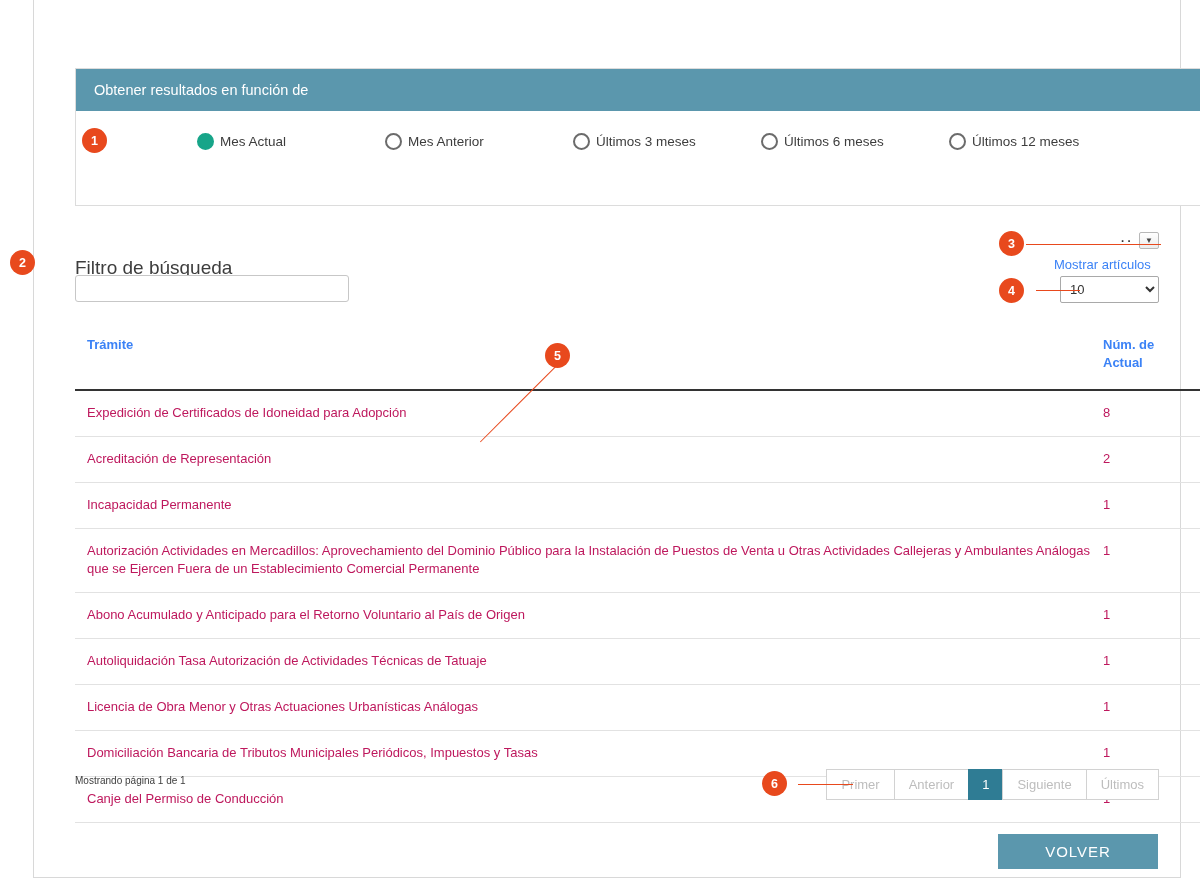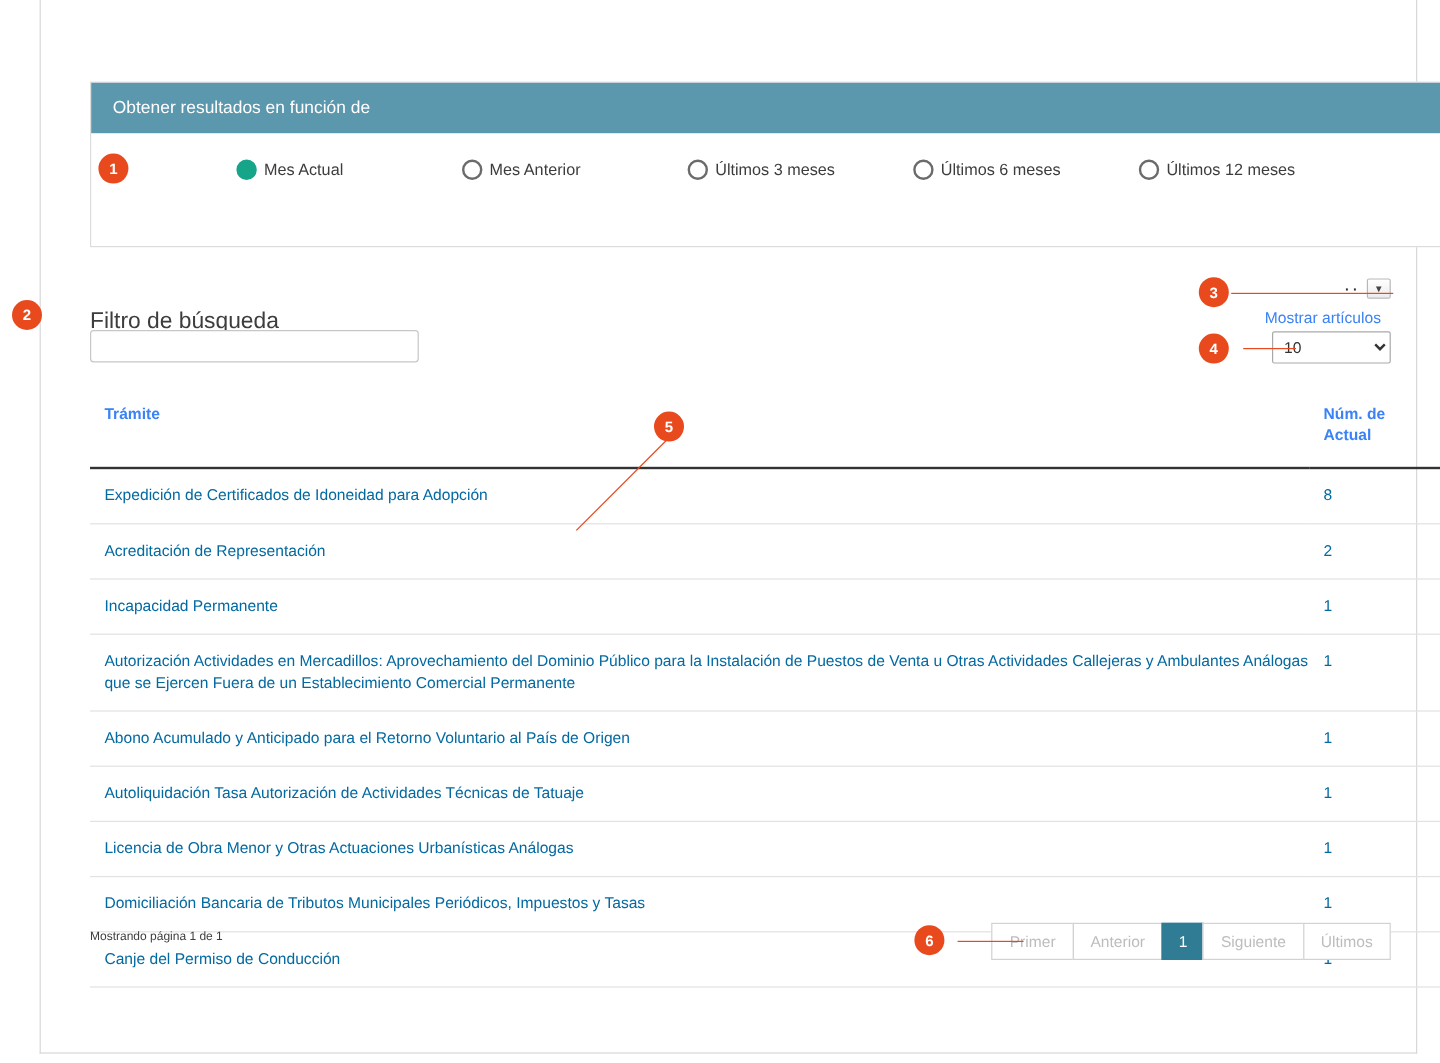--- a/index.html
+++ b/index.html
@@ -185,21 +185,21 @@
     border-bottom: 2px solid #333333;
     vertical-align: top;
     line-height: 1.35;
   }
   table.dt thead th.num {
     width: 110px;
   }
   table.dt tbody td {
     padding: 13px 0 13px 12px;
     border-bottom: 1px solid #e2e2e2;
-    color: #0369a1;
+    color: #be185d;
     line-height: 1.45;
     vertical-align: top;
   }
   table.dt tbody td.num {
     width: 110px;
     padding-left: 12px;
   }
 
   
   .table-info {
@@ -380,20 +380,21 @@
   <div class="table-info">Mostrando página 1 de 1</div>
 
   <div class="paginate">
     <button class="pg-btn">Primer</button>
     <button class="pg-btn">Anterior</button>
     <button class="pg-btn current">1</button>
     <button class="pg-btn">Siguiente</button>
     <button class="pg-btn">Últimos</button>
   </div>
 
+  <button class="volver-btn">VOLVER</button>
 
 </div>
 
 <div class="badge" style="left:82px; top:128px;">1</div>
 
 <div class="badge" style="left:10px; top:250px;">2</div>
 
 <div class="leader" style="left:1026px; top:244px; width:135px;"></div>
 <div class="badge" style="left:999px; top:231px;">3</div>
 

